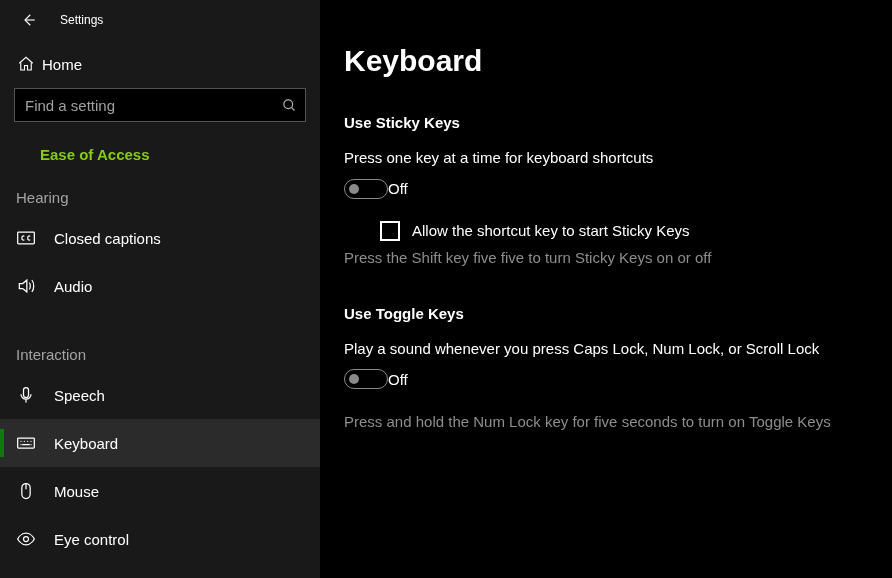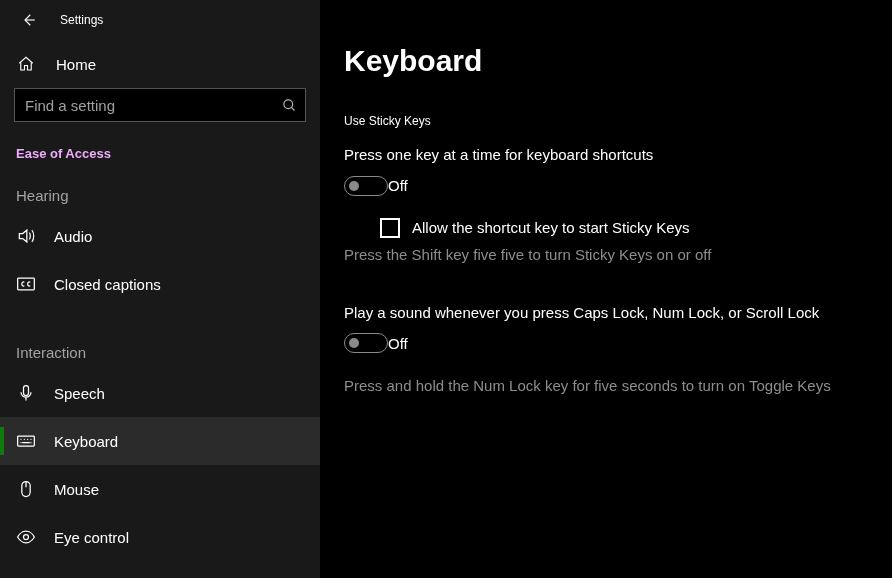--- a/index.html
+++ b/index.html
@@ -2,40 +2,40 @@
 <html><head>
 <meta charset="utf-8">
 <style>
   * { box-sizing: border-box; margin: 0; padding: 0; }
   html, body { width: 892px; height: 578px; overflow: hidden; font-family: "Segoe UI", Arial, sans-serif; background: #000; color: #fff; }
   .app { display: flex; width: 100%; height: 100%; }
   .sidebar { width: 320px; height: 100%; background: #191919; display: flex; flex-direction: column; }
   .titlebar { display: flex; align-items: center; height: 40px; padding-left: 16px; gap: 20px; }
   .back-btn { width: 24px; height: 24px; display: flex; align-items: center; justify-content: center; cursor: pointer; }
   .titlebar-title { font-size: 12px; color: #fff; }
-  .home-row { display: flex; align-items: center; height: 48px; padding-left: 16px; gap: 20px; cursor: pointer; }
+  .home-row { display: flex; align-items: center; height: 48px; padding-left: 16px; gap: 6px; cursor: pointer; }
   .home-row .icon { width: 20px; height: 20px; display: flex; align-items: center; justify-content: center; }
   .home-row .label { font-size: 15px; }
   .search-wrap { padding: 0 14px 8px 14px; }
   .search-box { position: relative; display: flex; align-items: center; height: 34px; border: 1px solid #535353; background: #000000; }
   .search-input { flex: 1; background: transparent; border: none; outline: none; color: #fff; font-size: 15px; padding: 0 36px 0 10px; height: 100%; }
   .search-input::placeholder { color: #a0a0a0; }
   .search-icon { position: absolute; right: 8px; top: 50%; transform: translateY(-50%); width: 16px; height: 16px; display:flex; align-items:center; justify-content:center; }
-  .group-title { font-size: 13px; font-weight: 600; color: #f0abfc; padding: 16px 0 12px 16px; }
+  .group-title { font-size: 15px; font-weight: 600; color: #84cc16; padding: 16px 0 12px 16px; margin-left: 24px; }
   .category-label { font-size: 15px; color: #a3a3a3; padding: 14px 0 8px 16px; }
   .nav-item { position: relative; display: flex; align-items: center; height: 48px; padding-left: 16px; gap: 18px; cursor: pointer; }
   .nav-item.selected { background: #2b2b2b; }
   .nav-item.selected::before { content: ""; position: absolute; left: 0; top: 10px; bottom: 10px; width: 4px; background: #0f7b0f; }
   .nav-item .icon { width: 20px; height: 20px; display: flex; align-items: center; justify-content: center; }
   .nav-item .label { font-size: 15px; color: #fff; }
   .gap-lg { height: 22px; }
 
   .main { flex: 1; height: 100%; background: #000; padding: 44px 40px 0 24px; overflow: hidden; }
   .page-title { font-size: 30px; font-weight: 600; margin-bottom: 36px; }
-  .section-title { font-size: 12px; font-weight: 400; margin-bottom: 16px; }
+  .section-title { font-size: 15px; font-weight: 700; margin-bottom: 16px; }
   .section { margin-bottom: 36px; }
   .desc { font-size: 15px; color: #fff; margin-bottom: 10px; line-height: 1.45; }
   .toggle-row { display: flex; align-items: center; margin-bottom: 22px; }
   .toggle { width: 44px; height: 20px; border: 1px solid #8a8a8a; border-radius: 20px; position: relative; cursor: pointer; }
   .toggle-knob { position: absolute; width: 10px; height: 10px; border-radius: 50%; background: #8a8a8a; top: 50%; left: 4px; transform: translateY(-50%); }
   .toggle-label { font-size: 15px; }
   .check-row { display: flex; align-items: center; gap: 12px; margin-bottom: 6px; padding-left: 36px; }
   .checkbox { width: 20px; height: 20px; border: 2px solid #fff; cursor: pointer; }
   .check-label { font-size: 15px; }
   .hint { font-size: 15px; color: #8d8d8d; line-height: 1.45; }
@@ -79,37 +79,37 @@
       </div>
     </div>
 
     <div class="group-title">Ease of Access</div>
 
     <div class="category-label">Hearing</div>
 
     <div class="nav-item">
       <span class="icon">
         <svg width="20" height="20" viewBox="0 0 24 24" fill="none" stroke="#ffffff" stroke-width="1.5">
+            <rect x="2" y="5" width="20" height="14" rx="1"></rect>
+            <path d="M10 10c-.8-.8-3-.8-3 2s2.2 2.8 3 2"></path>
+            <path d="M17 10c-.8-.8-3-.8-3 2s2.2 2.8 3 2"></path>
+          </svg>
+      </span>
+      <span class="label">Closed captions</span>
+    </div>
+
+    <div class="nav-item">
+      <span class="icon">
+        <svg width="20" height="20" viewBox="0 0 24 24" fill="none" stroke="#ffffff" stroke-width="1.5">
             <path d="M4 9v6h4l5 4V5L8 9H4z"></path>
             <path d="M16 8c1.5 1.5 1.5 6.5 0 8"></path>
             <path d="M19 5c3 3 3 11 0 14"></path>
           </svg>
       </span>
       <span class="label">Audio</span>
-    </div>
-
-    <div class="nav-item">
-      <span class="icon">
-        <svg width="20" height="20" viewBox="0 0 24 24" fill="none" stroke="#ffffff" stroke-width="1.5">
-            <rect x="2" y="5" width="20" height="14" rx="1"></rect>
-            <path d="M10 10c-.8-.8-3-.8-3 2s2.2 2.8 3 2"></path>
-            <path d="M17 10c-.8-.8-3-.8-3 2s2.2 2.8 3 2"></path>
-          </svg>
-      </span>
-      <span class="label">Closed captions</span>
     </div>
 
     <div class="gap-lg"></div>
 
     <div class="category-label">Interaction</div>
 
     <div class="nav-item">
       <span class="icon">
         <svg width="20" height="20" viewBox="0 0 24 24" fill="none" stroke="#ffffff" stroke-width="1.5">
             <rect x="9" y="3" width="6" height="12" rx="3"></rect>
@@ -165,20 +165,21 @@
         <span class="toggle-label">Off</span>
       </div>
       <div class="check-row">
         <div class="checkbox"></div>
         <span class="check-label">Allow the shortcut key to start Sticky Keys</span>
       </div>
       <p class="hint">Press the Shift key five five to turn Sticky Keys on or off</p>
     </div>
 
     <div class="section">
+      <h2 class="section-title">Use Toggle Keys</h2>
       <p class="desc">Play a sound whenever you press Caps Lock, Num Lock, or Scroll Lock</p>
       <div class="toggle-row">
         <div class="toggle">
             <div class="toggle-knob"></div>
           </div>
         <span class="toggle-label">Off</span>
       </div>
       <p class="hint">Press and hold the Num Lock key for five seconds to turn on Toggle Keys</p>
     </div>
 

